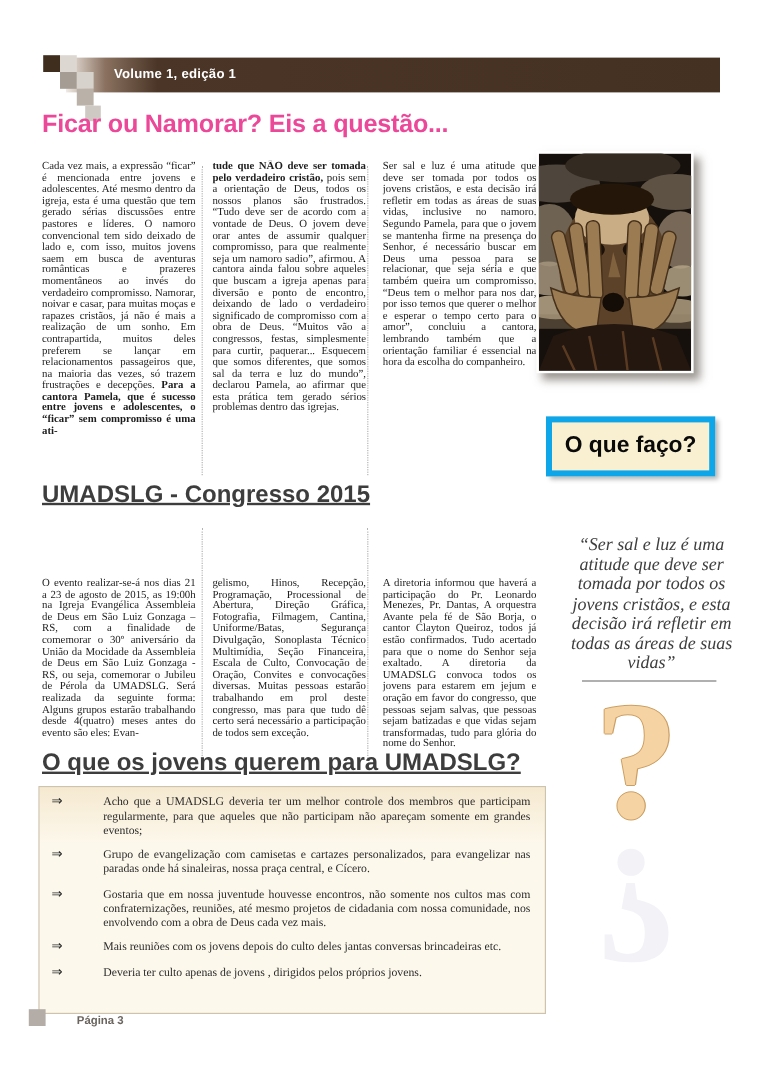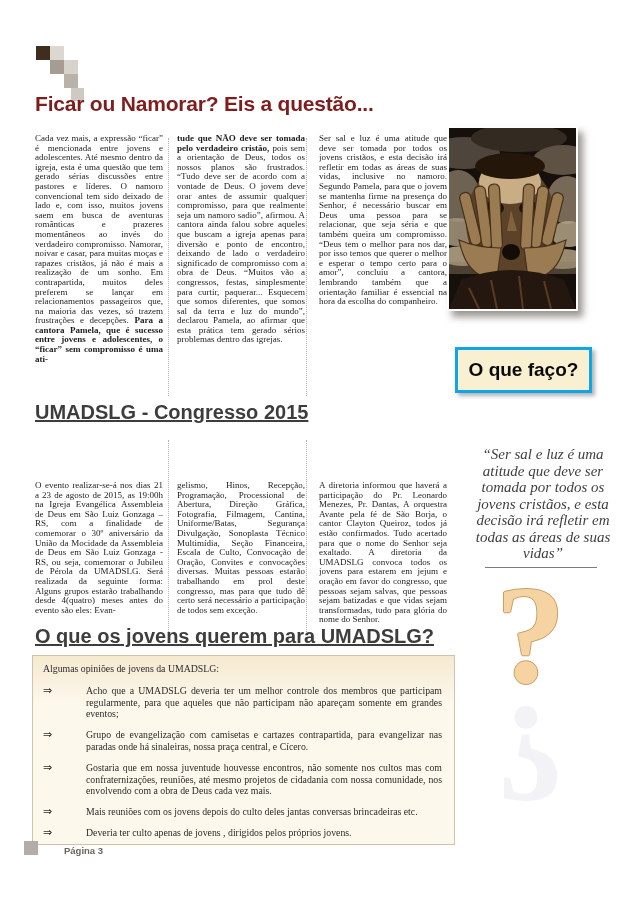--- a/index.html
+++ b/index.html
@@ -8,37 +8,37 @@
 
   
   .header-bar{position:absolute;left:55px;top:48px;width:545px;height:29px;
     background:linear-gradient(to right,#efeae4 0%,#8a7160 6%,#4a3526 14%,#453122 100%);}
   .header-bar .vol{position:absolute;left:40px;top:8px;color:#ffffff;
     font:bold 11px "Liberation Sans",sans-serif;letter-spacing:.2px;}
   .sq{position:absolute;}
 
   
   .h1{position:absolute;left:35px;font:bold 21px "Liberation Sans",sans-serif;
-      color:#7f1d1d;letter-spacing:-.2px;}
+      color:#ec4899;letter-spacing:-.2px;}
   .h2{position:absolute;left:35px;font:bold 20px "Liberation Sans",sans-serif;color:#3d3d3d;text-decoration:underline;}
 
   
   .cols{position:absolute;left:35px;width:412px;display:flex;}
   .col{width:128px;overflow:hidden;text-align:justify;font-size:9px;line-height:9.6px;}
   .col+.col{margin-left:14px;}
   .col b{font-weight:bold;}
   .vsep{position:absolute;width:0;border-left:1px dotted #b3b3b3;}
 
   
   .photo-frame{position:absolute;left:447px;top:126px;width:127px;height:181px;
     background:#fff;padding:2px;box-shadow:5px 6px 7px rgba(55,45,35,.5);}
 
   
   .callout{position:absolute;left:455px;top:347px;width:131px;height:40px;
-    background:#f9f0d2;border:3px solid #0ea5e9;box-shadow:3px 3px 4px rgba(0,0,0,.3);
+    background:#f9f0d2;border:5px solid #0ea5e9;box-shadow:3px 3px 4px rgba(0,0,0,.3);
     display:flex;align-items:center;justify-content:center;
     font:bold 19px "Liberation Sans",sans-serif;color:#0a0a0a;}
 
   
   .quote{position:absolute;left:472px;top:446px;width:142px;text-align:center;
     font-style:italic;font-size:15px;line-height:16.5px;color:#3f3f3f;}
   .quote-rule{position:absolute;left:485px;top:567px;width:112px;border-top:1px solid#7c7c7c;}
 
   
   .qmark{position:absolute;left:468px;top:574px;width:125px;text-align:center;
@@ -61,20 +61,23 @@
   
   .footer-sq{position:absolute;left:24px;top:841px;width:14px;height:14px;background:#b3aca7;}
   .page-number{position:absolute;left:64px;top:845px;
     font:bold 9.5px "Liberation Sans",sans-serif;color:#6b6560;}
 </style>
 </head>
 <body>
 
 <div class="page">
 
+  <div class="header-bar">
+    <span class="vol">Volume 1, edição 1</span>
+  </div>
   <div>
     <div class="sq" style="left:36px;top:46px;width:14px;height:14px;background:#3f2d1d;"></div>
     <div class="sq" style="left:50px;top:46px;width:14px;height:14px;background:#ddd7d1;"></div>
     <div class="sq" style="left:50px;top:60px;width:14px;height:14px;background:#a59d94;"></div>
     <div class="sq" style="left:64px;top:60px;width:14px;height:14px;background:#d8d2cc;"></div>
     <div class="sq" style="left:64px;top:74px;width:14px;height:14px;background:#bab1a9;"></div>
     <div class="sq" style="left:71px;top:88px;width:13px;height:13px;background:#cfc9c3;"></div>
   </div>
 
   <div class="h1" style="top:92px;">Ficar ou Namorar? Eis a questão...</div>
@@ -140,28 +143,27 @@
 
   <div class="quote">“Ser sal e luz é uma atitude que deve ser tomada por todos os jovens cristãos, e esta decisão irá refletir em todas as áreas de suas vidas”</div>
   <div class="quote-rule"></div>
 
   <div class="qmark">?</div>
   <div class="qmark-reflect">?</div>
 
   <div class="h2" style="top:625px;">O que os jovens querem para UMADSLG?</div>
 
   <div class="opinion-box">
-    <div class="opinion-intro">Algumas opiniões de jovens da UMADSLG:</div>
     <div class="opinion-item">
       <span class="arrow">⇒</span>
       <div class="opinion-item-text">Acho que a UMADSLG deveria ter um melhor controle dos membros que participam regularmente, para que aqueles que não participam não apareçam somente em grandes eventos;</div>
     </div>
     <div class="opinion-item">
       <span class="arrow">⇒</span>
-      <div class="opinion-item-text">Grupo de evangelização com camisetas e cartazes contrapartida, para evangelizar nas paradas onde há sinaleiras, nossa praça central, e Cícero.</div>
+      <div class="opinion-item-text">Grupo de evangelização com camisetas e cartazes personalizados, para evangelizar nas paradas onde há sinaleiras, nossa praça central, e Cícero.</div>
     </div>
     <div class="opinion-item">
       <span class="arrow">⇒</span>
       <div class="opinion-item-text">Gostaria que em nossa juventude houvesse encontros, não somente nos cultos mas com confraternizações, reuniões, até mesmo projetos de cidadania com nossa comunidade, nos envolvendo com a obra de Deus cada vez mais.</div>
     </div>
     <div class="opinion-item">
       <span class="arrow">⇒</span>
       <div class="opinion-item-text">Mais reuniões com os jovens depois do culto deles jantas conversas brincadeiras etc.</div>
     </div>
     <div class="opinion-item">

